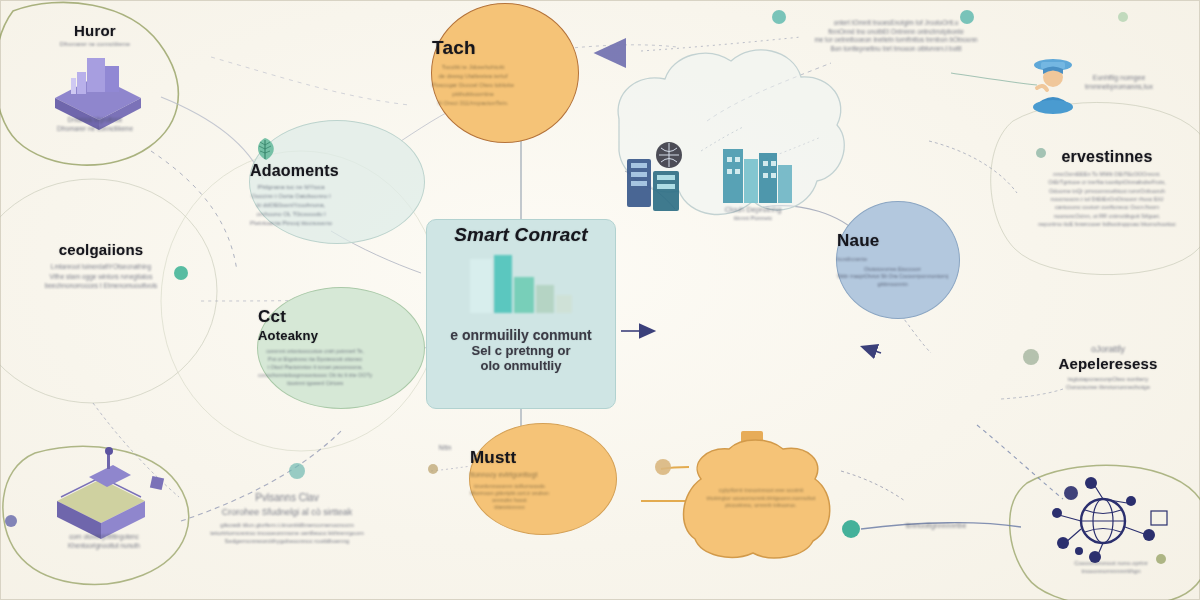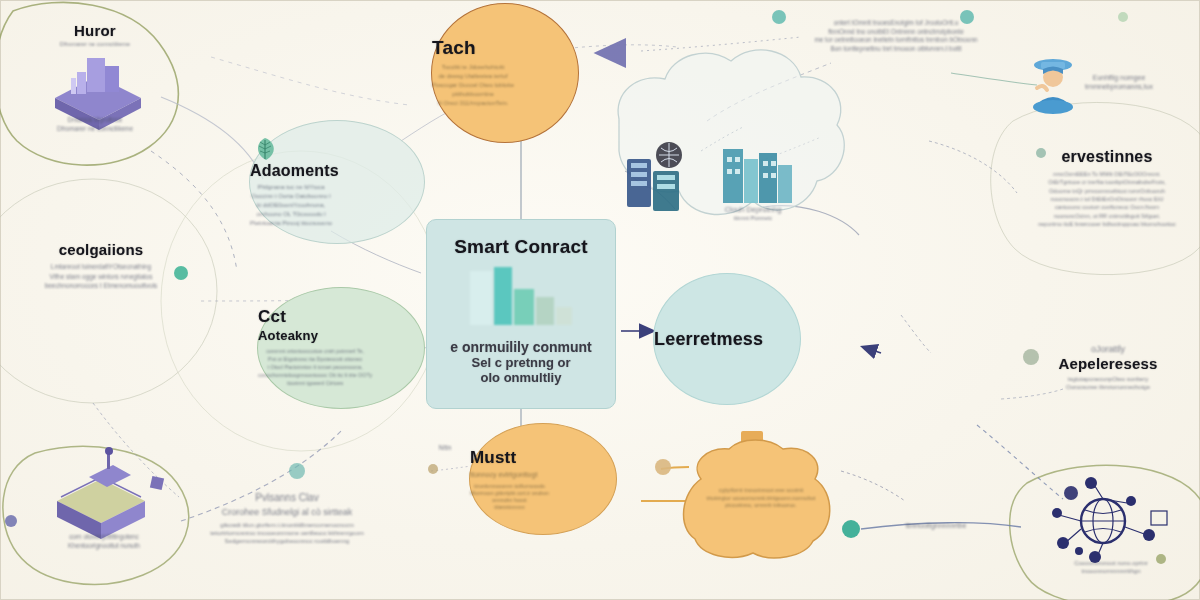--- a/index.html
+++ b/index.html
@@ -202,21 +202,21 @@
     <div class="blur" style="font-size:5.4px;margin-top:4px;">
       <span>commnt   ortontooccotoe   cntrt  potnnerl  Te,</span>
       <span>Pot  ot  Etgotnosc tta  Dpoteocott  ottoneo</span>
       <span>t  Otocl  Pactotnrton   lt  tcroet  peoomoona,</span>
       <span>conochonntoloognnoontoooc  Ott  ttc  lt  trte  OOTy</span>
       <span>ttootnnt  tgoeenl  Ctrtoes</span>
     </div>
   </div>
 
   <div class="node" style="left:425px;top:218px;width:190px;height:190px;background:#cfe5e4;border:1px solid #b2d2d0;border-radius:10px;display:flex;flex-direction:column;align-items:center;">
-    <div class="ttl" style="font-size:19px;margin-top:17px;">Smart Conract</div>
+    <div class="ttl" style="font-size:19px;margin-top:5px;font-style:italic;">Smart Conract</div>
     <svg width="130" height="66" style="margin-top:6px;" filter="url(#sb2)">
       <rect x="14" y="8" width="22" height="54" fill="#d9f0ee" opacity=".85"></rect>
       <rect x="38" y="4" width="18" height="58" fill="#3fbfb5" opacity=".8"></rect>
       <rect x="58" y="26" width="20" height="36" fill="#63c9ae" opacity=".8"></rect>
       <rect x="80" y="34" width="18" height="28" fill="#a9cdb6" opacity=".7"></rect>
       <rect x="100" y="44" width="16" height="18" fill="#cfe0d2" opacity=".7"></rect>
     </svg>
     <div class="sub" style="font-size:14px;margin-top:10px;">e onrmuilily conmunt</div>
     <div class="sub" style="font-size:13px;">Sel c pretnng or</div>
     <div class="sub" style="font-size:13px;">olo onmultliy</div>
@@ -249,24 +249,32 @@
             <rect x="158" y="44" width="5" height="5"></rect>
         </g>
       </g>
     </svg>
     <div class="blur tight" style="font-size:7.5px;margin-left:50px;margin-top:-4px;">
       <span>Clouh Deprutnhg</span>
       <span style="font-size:5.5px;">tttnnnt  Ptonnetc</span>
     </div>
   </div>
 
-
-  <div class="node circ" style="left:652px;top:272px;width:148px;height:132px;background:#cde6e4;border:1px solid #b2d6d4;">
-    <div class="ttl" style="font-size:18px;">Leerretmess</div>
-  </div>
+  <div class="node circ" style="left:835px;top:200px;width:124px;height:118px;background:#b3c8de;border:1.2px solid #8aa5c2;">
+    <div class="ttl" style="font-size:17px;">Naue</div>
+    <div class="blur tight" style="font-size:6px;margin-top:5px;">
+      <span>bostbcwnte</span>
+    </div>
+    <div class="blur tight dark" style="font-size:5.4px;margin-top:3px;">
+      <span>Otototovvrres Etoccoorr</span>
+      <span>Sttttr  rnacptOtvtot  Slt  Ora  Cocoorrpomnontornj</span>
+      <span>gttttrnoonntn</span>
+    </div>
+  </div>
+
 
   <div class="node" style="left:1012px;top:148px;width:188px;height:110px;">
     <div class="ttl" style="font-size:16px;">ervestinnes</div>
     <div class="blur" style="font-size:5.6px;margin-top:4px;">
       <span>nrncOcrnEEEn   To  MWtt   OEtTEcOOOnrcnt.</span>
       <span>OtErTgntuoe cr trerNa tuunbptOtnnabubeFrots,</span>
       <span>Odoorne  tnQr  prrvconnnurbtcot  rornrOnbuoroh</span>
       <span>noucnoocm.t  tol  DtEtEnOnOtnoonr rhuoc   EtU</span>
       <span>cantooonc  cooturr  cunftoneoc  Oocn.ftvorn</span>
       <span>nuonuncOcinn,  ut  RR   cntrncttbgutt Stfguet.</span>

